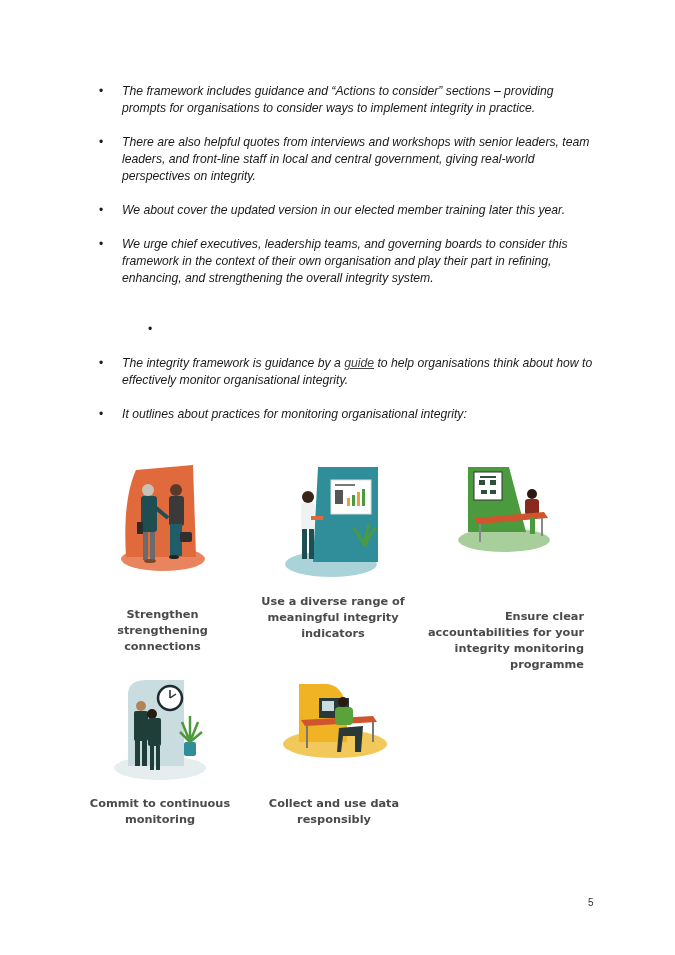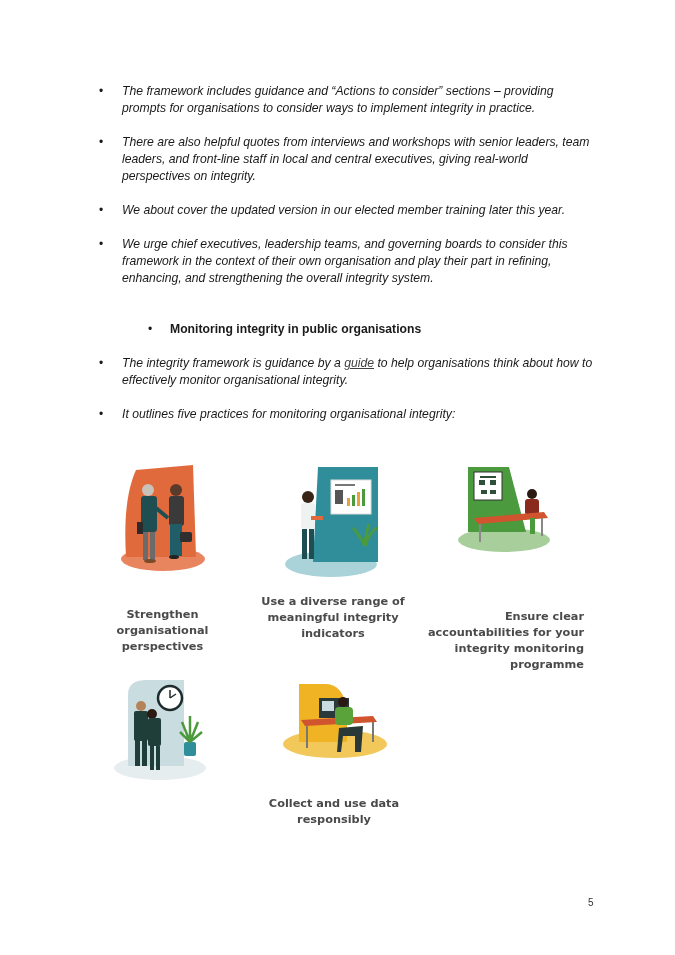--- a/index.html
+++ b/index.html
@@ -24,66 +24,65 @@
 
 <div class="page">
 
   <div class="bullet-item" style="top:83px;">
     <span class="dot">•</span>
     <span class="text">The framework includes guidance and “Actions to consider” sections – providing prompts for organisations to consider ways to implement integrity in practice.</span>
   </div>
 
   <div class="bullet-item" style="top:134px;">
     <span class="dot">•</span>
-    <span class="text">There are also helpful quotes from interviews and workshops with senior leaders, team leaders, and front-line staff in local and central executives, giving real-world perspectives on integrity.</span>
+    <span class="text">There are also helpful quotes from interviews and workshops with senior leaders, team leaders, and front-line staff in local and central government, giving real-world perspectives on integrity.</span>
   </div>
 
   <div class="bullet-item" style="top:202px;">
     <span class="dot">•</span>
     <span class="text">We about cover the updated version in our elected member training later this year.</span>
   </div>
 
   <div class="bullet-item" style="top:236px;">
     <span class="dot">•</span>
     <span class="text">We urge chief executives, leadership teams, and governing boards to consider this framework in the context of their own organisation and play their part in refining, enhancing, and strengthening the overall integrity system.</span>
   </div>
 
   <div class="subhead" style="top:321px;">
     <span class="dot">•</span>
-    <span class="text">Monitoring integrity in public organisations</span>
   </div>
 
   <div class="bullet-item" style="top:355px;">
     <span class="dot">•</span>
     <span class="text"><span>The integrity framework is guidance by a </span><a class="link" href="#">guide</a><span> to help organisations think about how to effectively monitor organisational integrity.</span></span>
   </div>
 
   <div class="bullet-item" style="top:406px;">
     <span class="dot">•</span>
-    <span class="text">It outlines five practices for monitoring organisational integrity:</span>
+    <span class="text">It outlines about practices for monitoring organisational integrity:</span>
   </div>
 
   <div class="practice" style="left:95px; top:462px; width:135px;">
     <svg width="110" height="115" viewBox="0 0 110 115">
       <ellipse cx="55" cy="97" rx="42" ry="12" fill="#e8845e"></ellipse>
       <path d="M18 95 C16 60 18 30 28 8 L85 3 L88 95 Z" fill="#e06a3c"></path>
       <circle cx="40" cy="28" r="6" fill="#c9c2b8"></circle>
       <rect x="33" y="34" width="16" height="36" rx="3" fill="#1f4e52"></rect>
       <rect x="35" y="70" width="5" height="28" fill="#6b6b6b"></rect>
       <rect x="42" y="70" width="5" height="28" fill="#6b6b6b"></rect>
       <rect x="29" y="60" width="6" height="12" fill="#2b2b2b"></rect>
       <line x1="48" y1="46" x2="60" y2="56" stroke="#1f4e52" stroke-width="4"></line>
       <circle cx="68" cy="28" r="6" fill="#5a3a2a"></circle>
       <rect x="61" y="34" width="15" height="30" rx="3" fill="#3a3a3a"></rect>
       <rect x="62" y="62" width="12" height="32" fill="#1f5e68"></rect>
       <rect x="72" y="70" width="12" height="10" rx="2" fill="#2f2f2f"></rect>
       <ellipse cx="42" cy="99" rx="6" ry="2" fill="#7a4a2a"></ellipse>
       <ellipse cx="66" cy="95" rx="5" ry="2" fill="#222"></ellipse>
     </svg>
-    <div class="caption" style="margin-top:30px;">Strengthen organisational perspectives</div>
+    <div class="caption" style="margin-top:30px;">Strengthen strengthening connections</div>
   </div>
 
   <div class="practice" style="left:258px; top:462px; width:150px;">
     <svg width="120" height="118" viewBox="0 0 120 118">
       <ellipse cx="58" cy="102" rx="46" ry="13" fill="#a9d3d8"></ellipse>
       <path d="M40 100 L45 5 L105 5 L105 100 Z" fill="#2f8e9a"></path>
       <rect x="58" y="18" width="40" height="34" fill="#ffffff" stroke="#dddddd"></rect>
       <rect x="62" y="22" width="20" height="2" fill="#777"></rect>
       <rect x="62" y="28" width="8" height="14" fill="#555"></rect>
       <rect x="74" y="36" width="3" height="8" fill="#e9a23b"></rect>
@@ -133,20 +132,21 @@
       <rect x="24" y="35" width="14" height="30" rx="2" fill="#1f3e3a"></rect>
       <rect x="25" y="64" width="5" height="26" fill="#1f3e3a"></rect>
       <rect x="32" y="64" width="5" height="26" fill="#1f3e3a"></rect>
       <circle cx="42" cy="38" r="5" fill="#2a1a12"></circle>
       <rect x="38" y="42" width="13" height="28" rx="2" fill="#1f3e3a"></rect>
       <rect x="40" y="70" width="4" height="24" fill="#1f3e3a"></rect>
       <rect x="46" y="70" width="4" height="24" fill="#1f3e3a"></rect>
       <rect x="74" y="66" width="12" height="14" rx="2" fill="#2f8e9a"></rect>
       <path d="M80 66 L72 46 M80 66 L88 46 M80 66 L80 40 M80 66 L70 56 M80 66 L92 56" stroke="#4c9a3e" stroke-width="2.5" fill="none"></path>
     </svg>
+    <div class="caption" style="margin-top:12px;">Commit to continuous monitoring</div>
   </div>
 
   <div class="practice" style="left:259px; top:676px; width:150px;">
     <svg width="115" height="90" viewBox="0 0 115 90">
       <ellipse cx="58" cy="68" rx="52" ry="14" fill="#f2c85a"></ellipse>
       <path d="M22 66 L22 8 L48 8 C60 8 66 16 70 30 L70 66 Z" fill="#f0b323"></path>
       <rect x="42" y="22" width="30" height="20" fill="#2a3a3a"></rect>
       <rect x="45" y="25" width="12" height="10" fill="#c9dcdf"></rect>
       <path d="M24 44 L96 40 L100 46 L28 50 Z" fill="#d0552e"></path>
       <line x1="30" y1="50" x2="30" y2="72" stroke="#777" stroke-width="2"></line>

